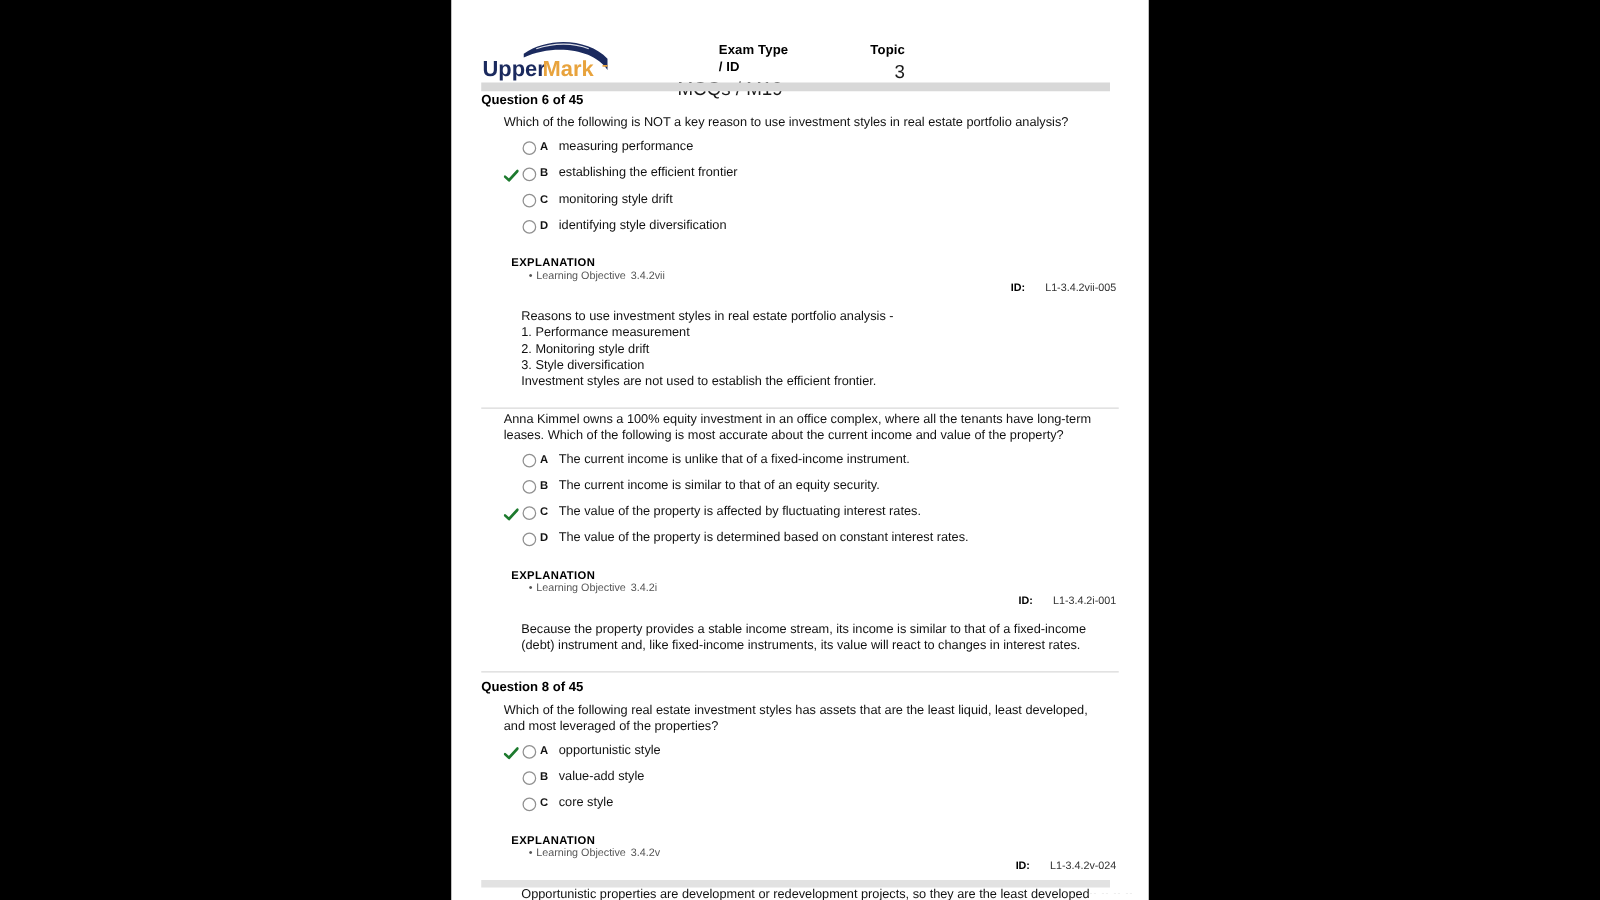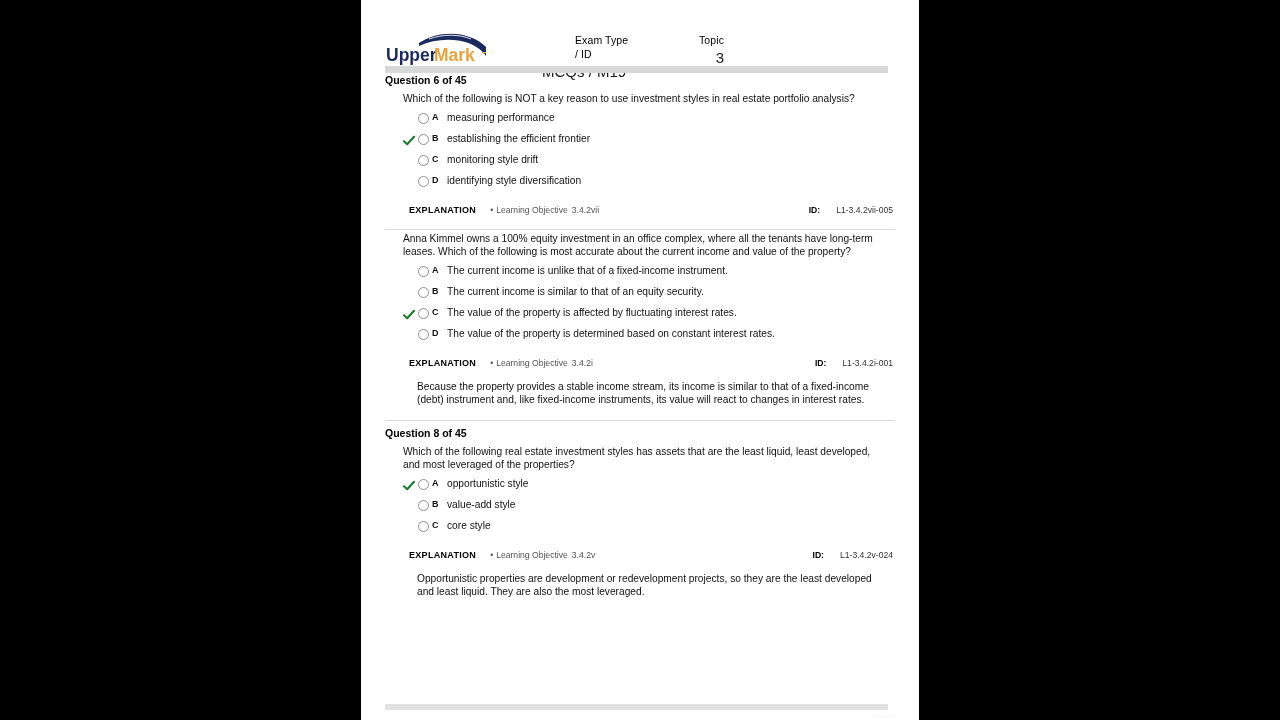--- a/index.html
+++ b/index.html
@@ -57,21 +57,21 @@
   .header-cols {
     display: flex;
     margin-left: 39px;
     margin-top: 7px;
   }
   .hcol { display: flex; flex-direction: column; }
   .hcol.examtype { width: 92px; }
   .hcol.topic { width: 90px; align-items: flex-end; }
   .hcol-label {
     font-size: 10.5px;
-    font-weight: normal;
+    font-weight: bold;
     color: #000000;
     letter-spacing: 0.1px;
     line-height: 14px;
     padding-left: 33px;
   }
   .hcol-value {
     font-size: 15px;
     font-weight: normal;
     color: #1a1a1a;
     line-height: 14px;
@@ -168,20 +168,21 @@
     color: #111111;
     line-height: 13px;
     margin-left: 6px;
   }
 
   
   .expl-head {
     display: flex;
     align-items: flex-start;
     padding: 10px 0 0 24px;
+    flex-direction: column;
   }
   .expl-title {
     font-size: 9px;
     font-weight: bold;
     color: #000000;
     letter-spacing: 0.3px;
   }
   .expl-lo {
     font-size: 8.6px;
     color: #555555;
@@ -288,20 +289,25 @@
                 <span class="radio"></span>
                 <span class="opt-letter">D</span>
                 <span class="opt-text">identifying style diversification</span>
               </div>
             </div>
             <div class="expl-head">
               <span class="expl-title">EXPLANATION</span>
               <span class="expl-lo"><span class="bullet">•</span><span>Learning Objective</span><span class="lo-num">3.4.2vii</span></span>
               <span class="expl-id"><b>ID:</b><span class="idval">L1-3.4.2vii-005</span></span>
             </div>
+            <div class="expl-body">Reasons   to use  investment  styles in real estate portfolio analysis -
+1. Performance measurement
+2. Monitoring style drift
+3. Style diversification
+Investment styles are not used to establish the efficient frontier.</div>
             <div class="sp-after"></div>
           </div>
           <div class="qblock">
             <div class="qdivider"></div>
             <div class="qstem">Anna Kimmel owns a 100% equity investment in an office complex, where all the tenants have long-term leases. Which of the following is most accurate about the current income and value of the property?</div>
             <div class="options">
               <div class="opt">
                 <span class="radio"></span>
                 <span class="opt-letter">A</span>
                 <span class="opt-text">The current income is unlike that of a fixed-income instrument.</span>

